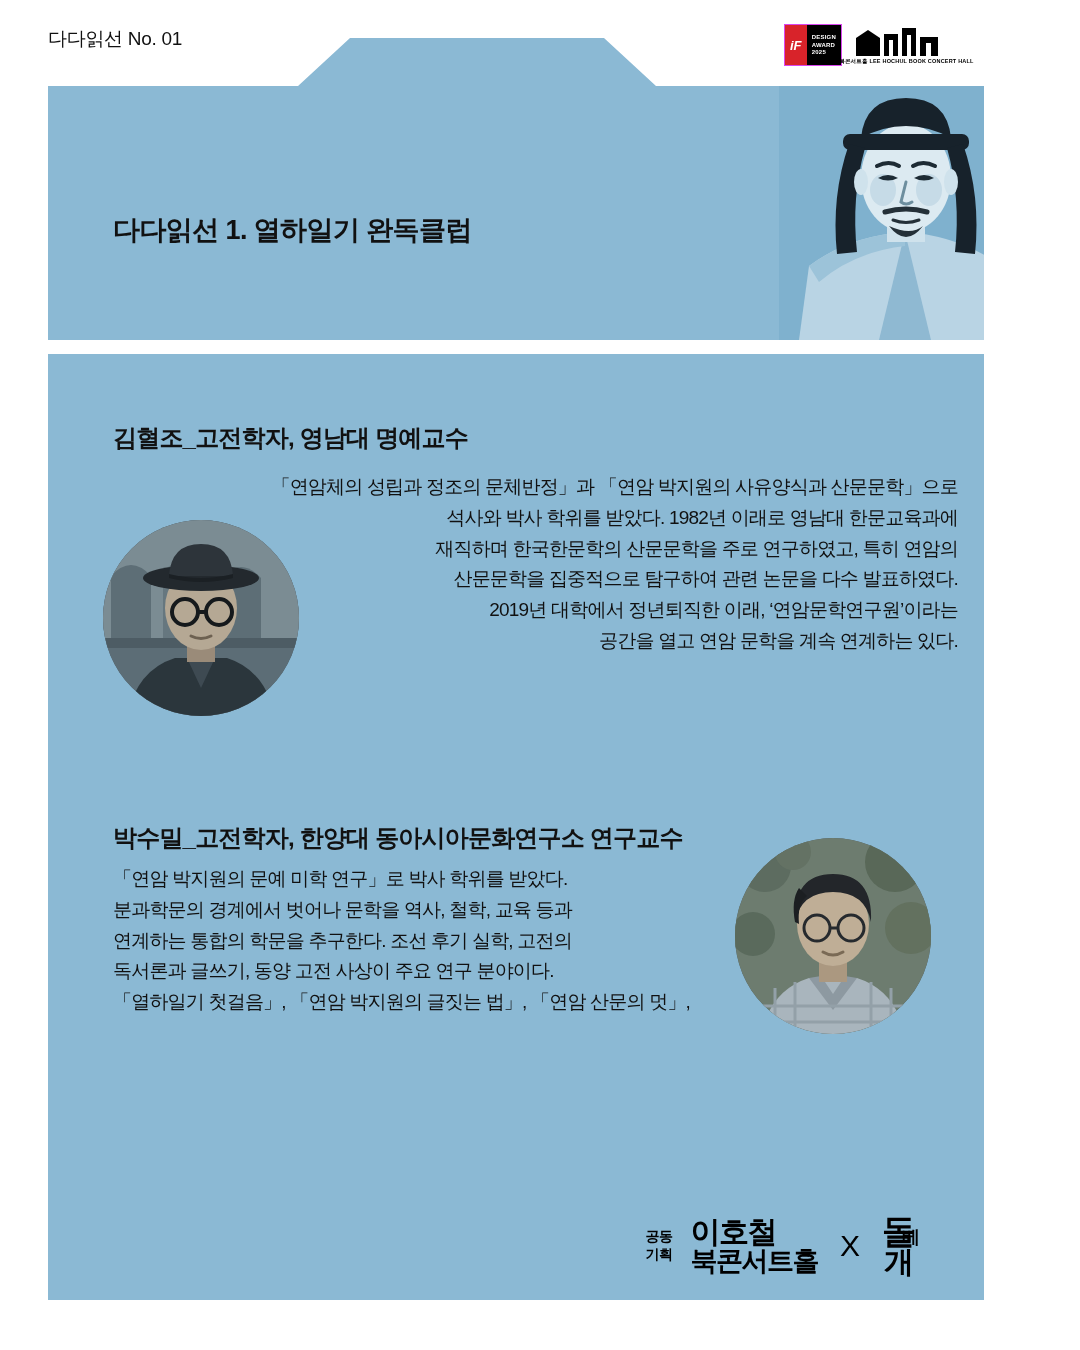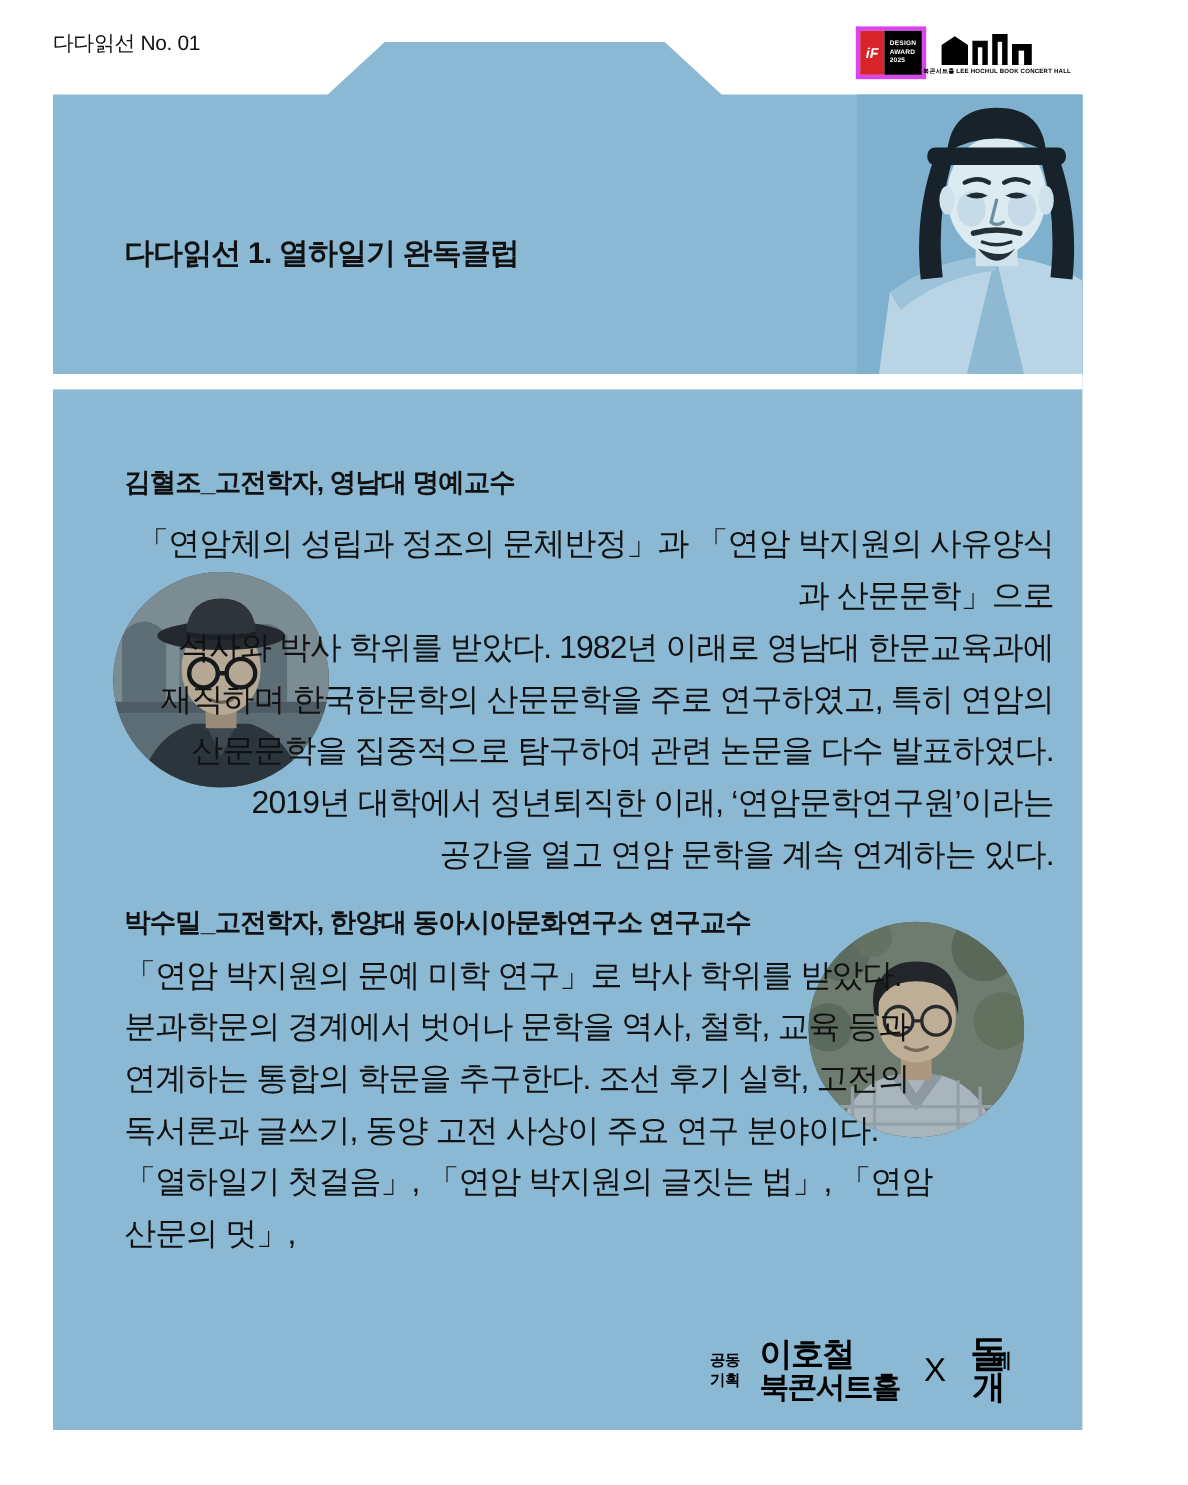--- a/index.html
+++ b/index.html
@@ -34,21 +34,21 @@
     right: 44px;
     top: 24px;
     display: flex;
     align-items: center;
     gap: 12px;
   }
   .if-award {
     display: flex;
     align-items: stretch;
     height: 40px;
-    border: 4px solid #d946ef;
+    border: 1px solid #d946ef;
   }
   .if-award .if-mark {
     width: 22px;
     background: #d8232a;
     color: #fff;
     font-size: 13px;
     font-weight: bold;
     display: flex;
     align-items: center;
     justify-content: center;
@@ -151,21 +151,21 @@
     position: absolute;
     color: #111111;
   }
   .profile-name {
     font-size: 24px;
     font-weight: bold;
     letter-spacing: -0.8px;
   }
   .profile-body p {
     margin: 0;
-    font-size: 29px;
+    font-size: 19px;
     line-height: 1.62;
     letter-spacing: -0.8px;
   }
 
   
   #profile-1 {
     left: 113px;
     top: 422px;
     width: 858px;
   }

